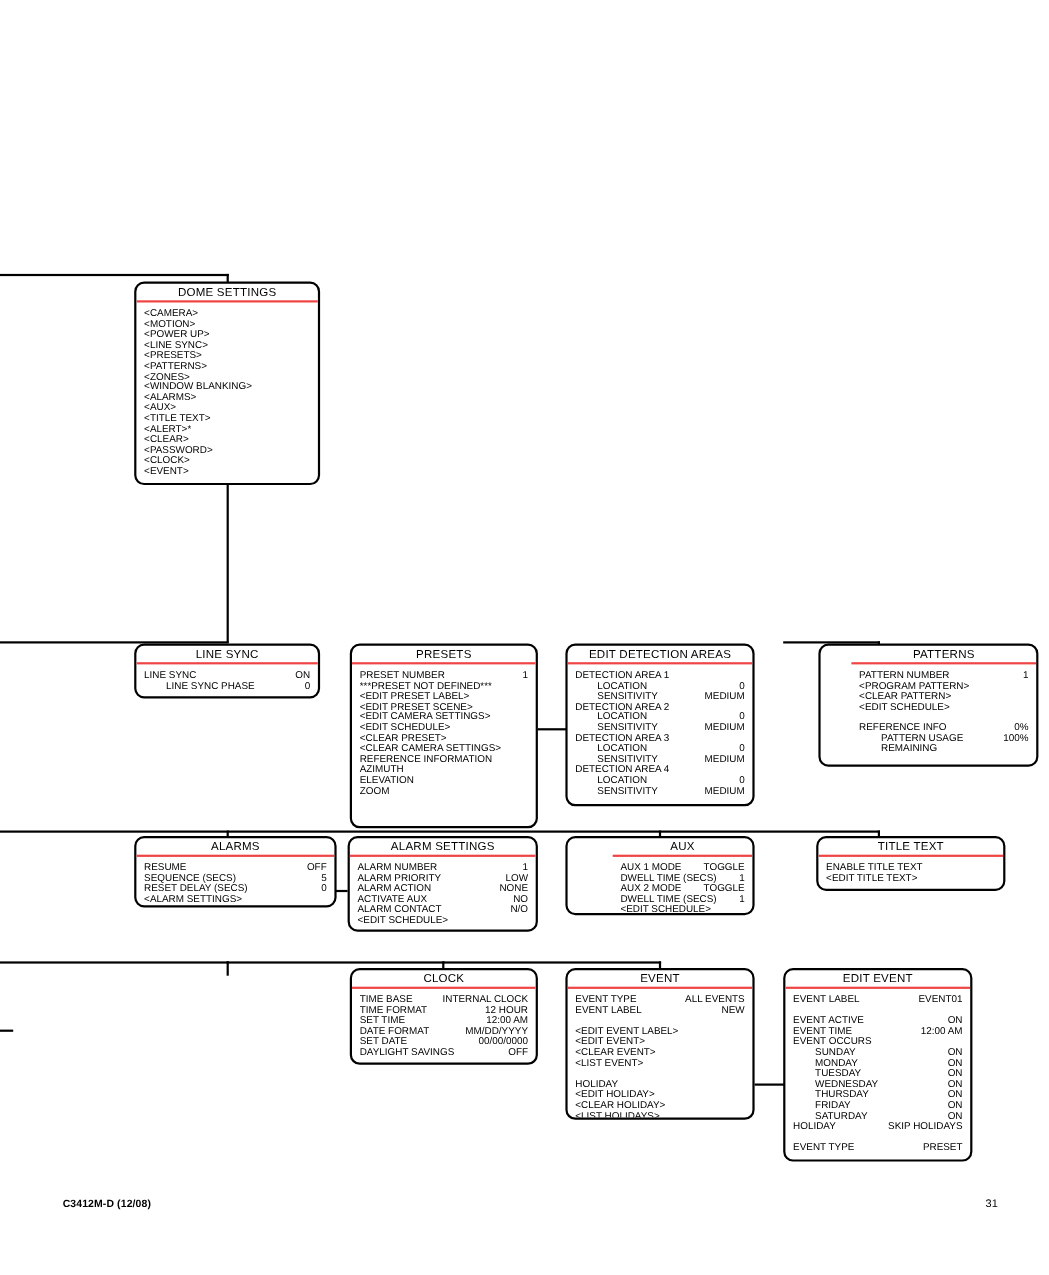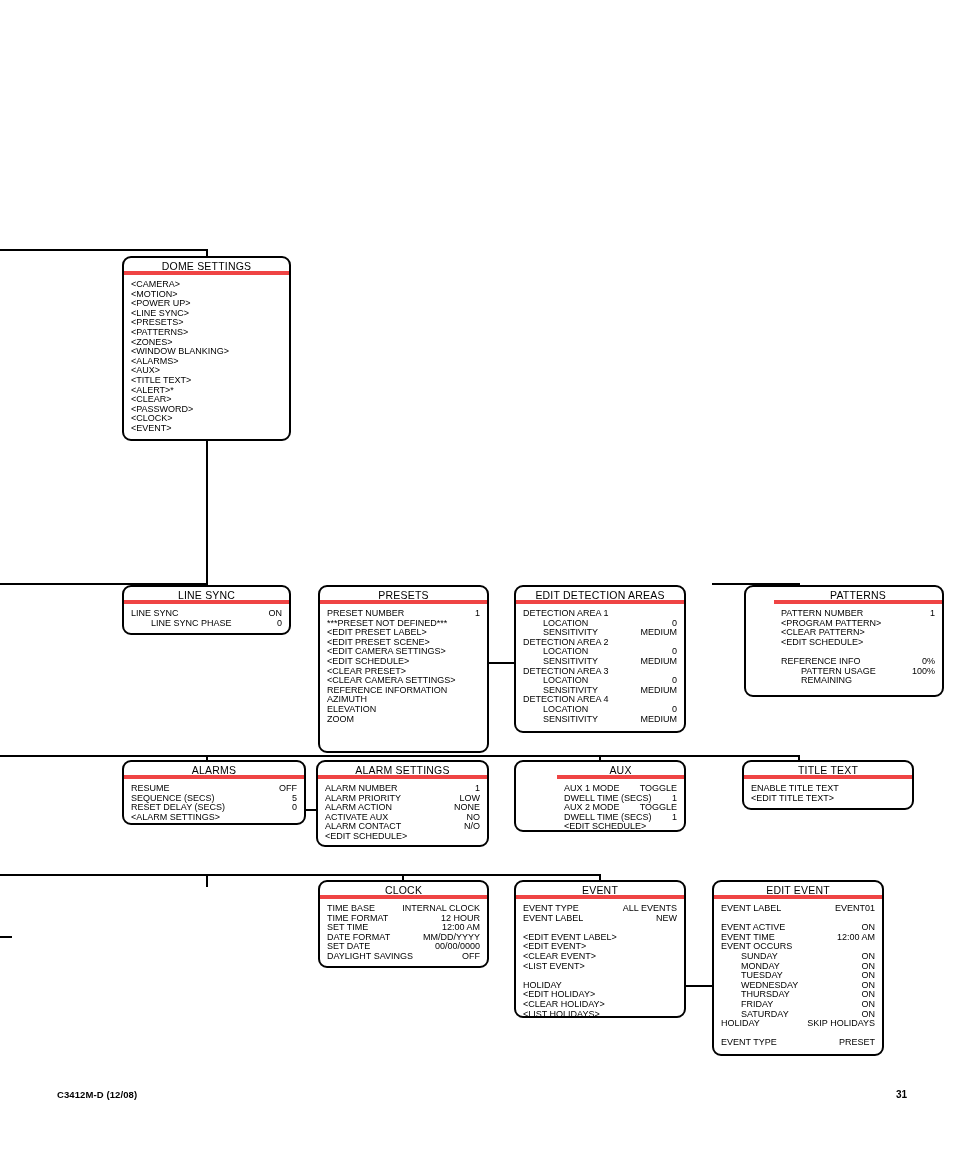--- a/index.html
+++ b/index.html
@@ -30,21 +30,21 @@
     border-radius: 9px;
     background: #ffffff;
     overflow: hidden;
   }
   .box-title {
     text-align: center;
     font-size: 10.5px;
     line-height: 17px;
     height: 17px;
     letter-spacing: 0.2px;
-    border-bottom: 4px solid #ef4444;
+    border-bottom: 2px solid #ef4444;
     white-space: nowrap;
   }
   .box-body {
     padding: 5px 7px 6px 7px;
   }
   .row {
     display: flex;
     justify-content: space-between;
     align-items: baseline;
     font-size: 9px;
@@ -71,21 +71,21 @@
     top: 1089px;
     font-size: 9.5px;
     font-weight: bold;
     letter-spacing: 0.1px;
   }
   .footer-right {
     position: absolute;
     left: 896px;
     top: 1089px;
     font-size: 10px;
-    font-weight: bold;
+    font-weight: normal;
   }
 </style>
 </head>
 <body>
 
 <div id="page">
 
   <div class="line-h" style="left:0px; top:249px; width:208px;"></div>
   <div class="line-v" style="left:206px; top:249px; height:9px;"></div>
 

